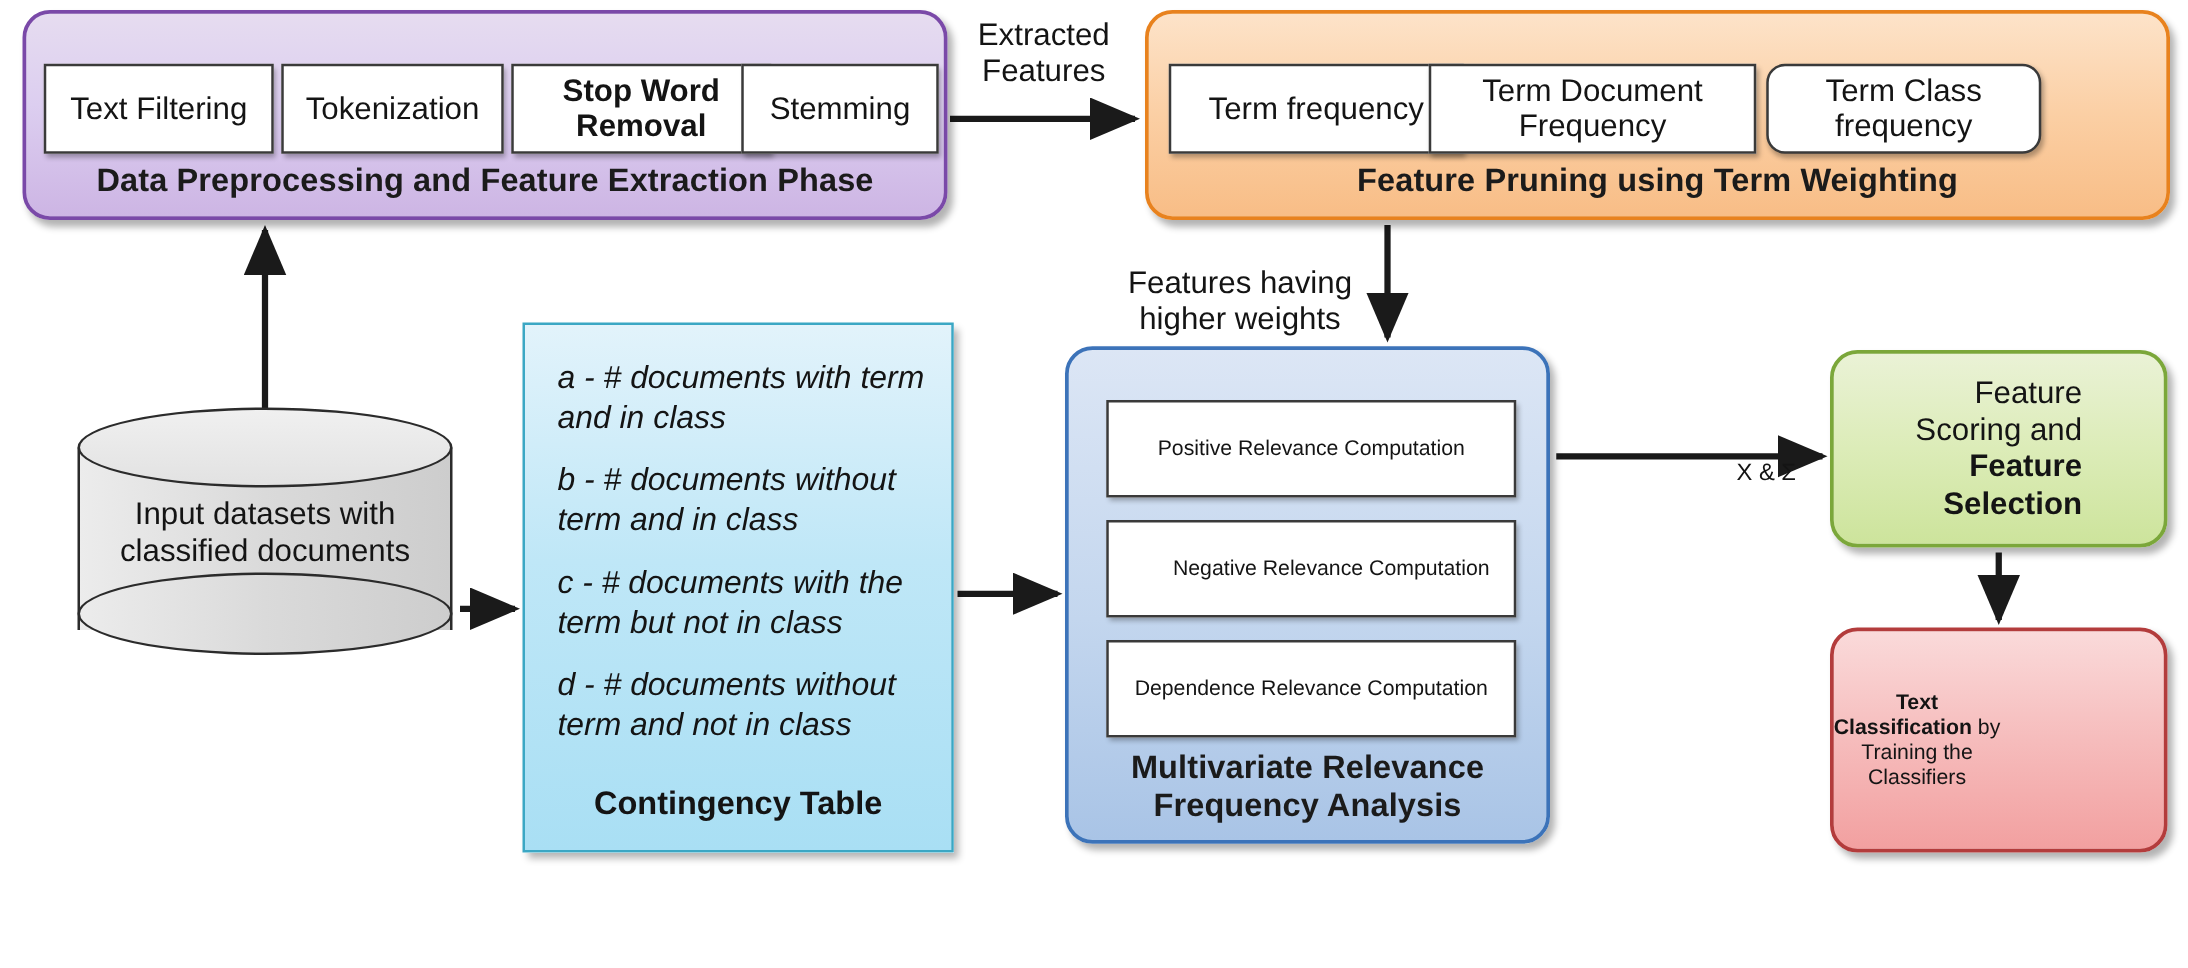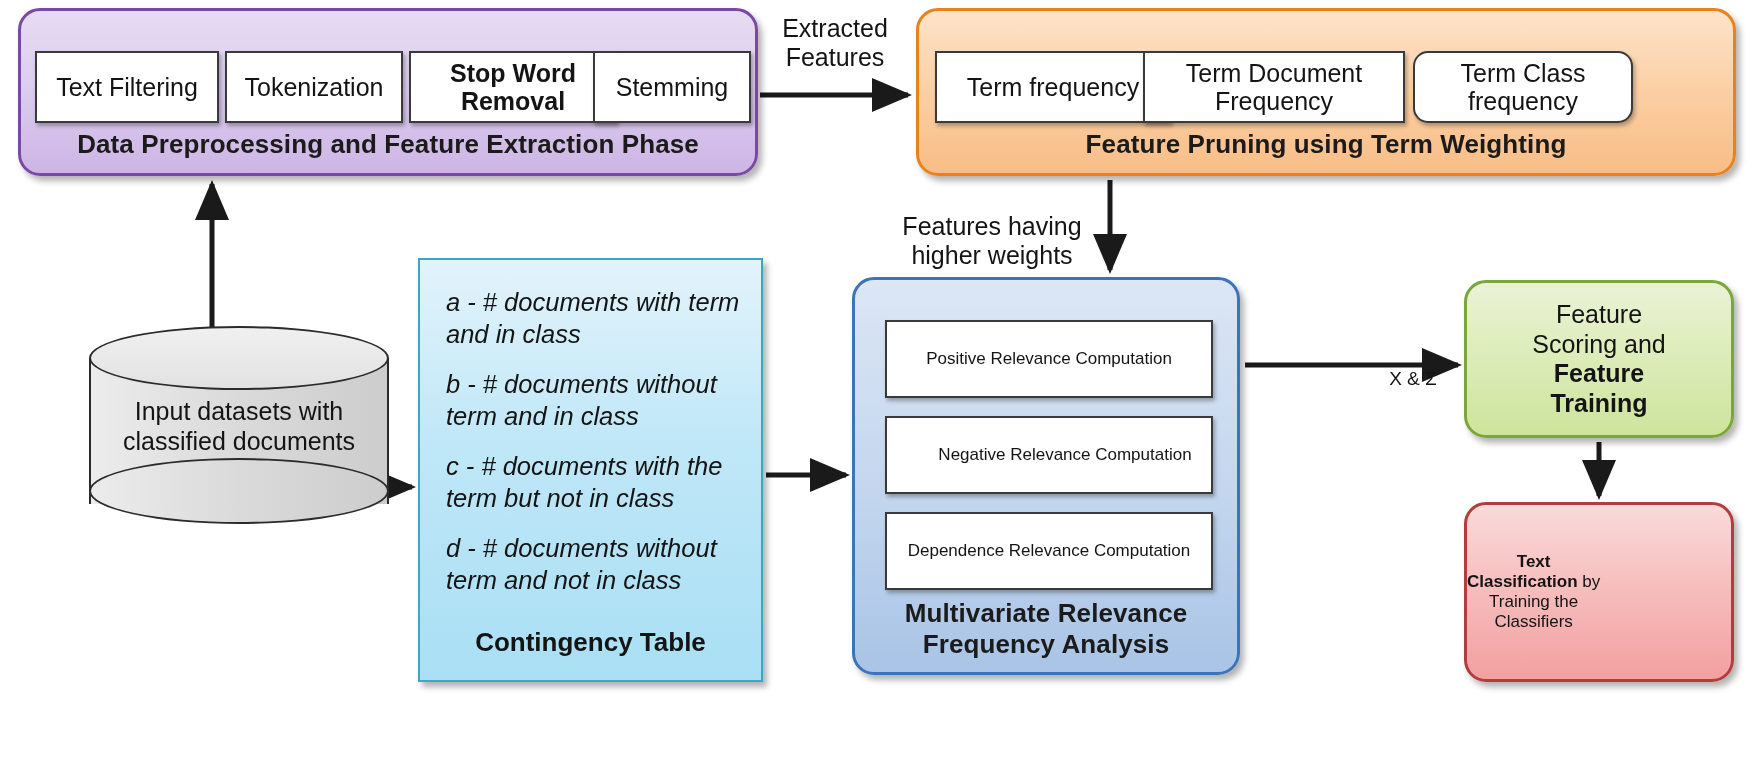--- a/index.html
+++ b/index.html
@@ -101,39 +101,39 @@
     border: 3px solid #3c73b9;
   }
   #multivar .wbox { left: 30px; width: 328px; height: 78px; font-size: 17px; }
 
   
   #fsel {
     left: 1464px; top: 280px; width: 270px; height: 158px;
     background: linear-gradient(180deg, #eaf2d6 0%, #dcecb8 50%, #cde49c 100%);
     border: 3px solid #7ba73a;
     display: flex; align-items: center; justify-content: center;
-    text-align: center;
+    text-align: right;
     font-size: 25px; line-height: 1.18;
     color: #141414;
   }
 
   
   #tclass {
     left: 1464px; top: 502px; width: 270px; height: 180px;
     background: linear-gradient(180deg, #fadada 0%, #f6bcbc 50%, #f2a0a0 100%);
     border: 3px solid #b33c3c;
     display: flex; align-items: center; justify-content: flex-start;
     text-align: center;
     font-size: 17px; line-height: 1.18;
     color: #141414;
   }
   .bold { font-weight: bold; }
 
   
-  #cylinder { left: 62px; top: 336px; width: 300px; height: 190px; margin-left: 27px; }
+  #cylinder { left: 62px; top: 336px; width: 300px; height: 190px; }
   #cyl-body {
     position: absolute; left: 0; top: 22px; width: 100%; height: 146px;
     background: linear-gradient(90deg, #ececec 0%, #dadada 50%, #cdcdcd 100%);
     border-left: 2.5px solid #2b2b2b;
     border-right: 2.5px solid #2b2b2b;
     box-sizing: border-box;
   }
   #cyl-bottom {
     position: absolute; left: 0; top: 122px; width: 100%; height: 66px;
     border: 2.5px solid #2b2b2b;
@@ -261,21 +261,21 @@
       <span>Dependence Relevance Computation</span>
     </div>
     <div class="phase-title" style="top:318px; font-size:26px; line-height:1.2; padding:0 18px;">Multivariate Relevance Frequency Analysis</div>
   </div>
 
   <div class="phase" id="fsel">
     <div>
       <span>Feature</span><br>
       <span>Scoring and</span><br>
       <span class="bold">Feature</span><br>
-      <span class="bold">Training</span>
+      <span class="bold">Selection</span>
     </div>
   </div>
 
   <div class="phase" id="tclass">
     <div>
       <span class="bold">Text</span><br>
       <span class="bold">Classification</span><span> by</span><br>
       <span>Training the</span><br>
       <span>Classifiers</span>
     </div>

